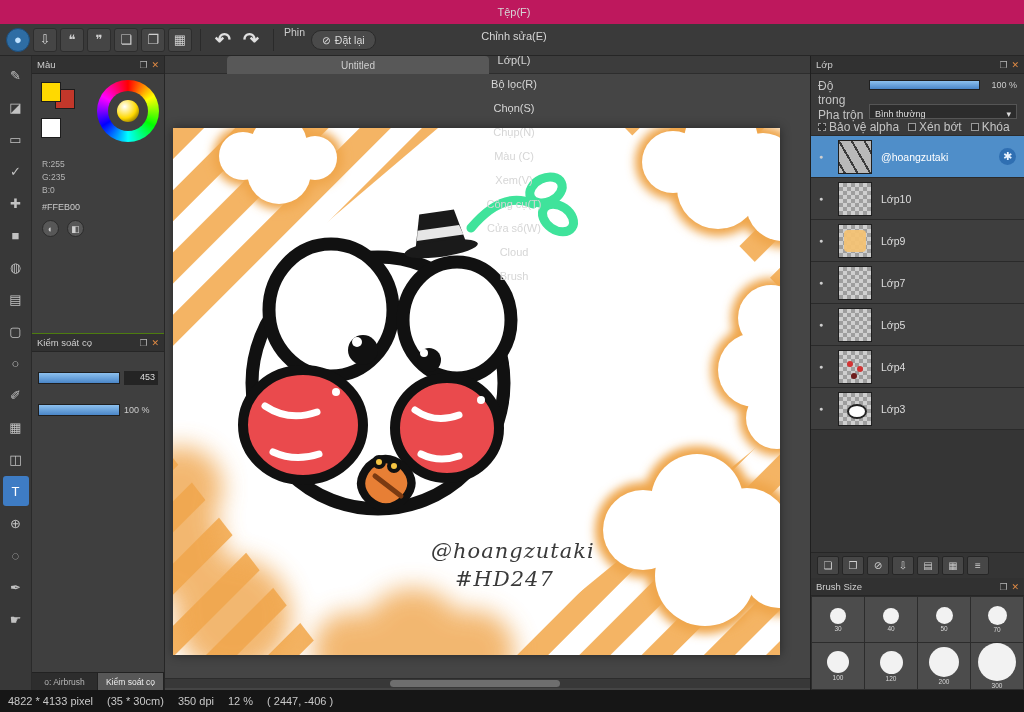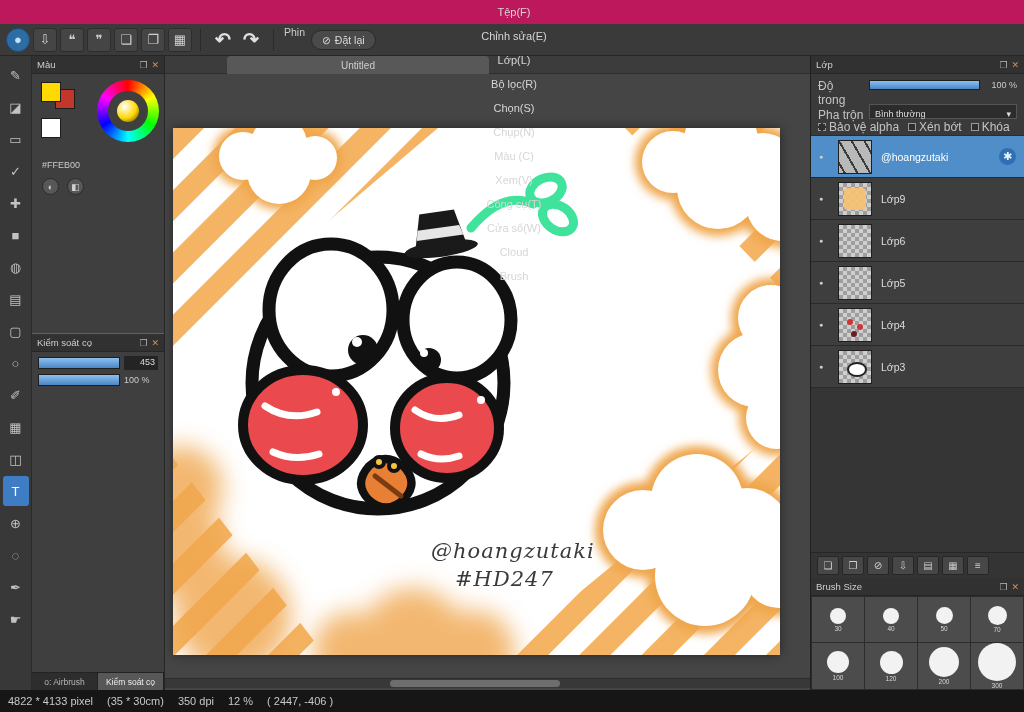--- a/index.html
+++ b/index.html
@@ -55,21 +55,21 @@
   .wheel-core { position:absolute; inset:11px; background:#3f3f3f; border-radius:50%; }
   .wheel-core::after { content:''; position:absolute; inset:9px; border-radius:50%;
     background:radial-gradient(circle at 35% 30%, #ffffff, #ffd900 55%, #4a3a00); }
   .cp-rgb { padding:4px 0 0 10px; color:#b5b5b5; font-size:8.5px; line-height:1.5; }
   .cp-hex { padding:6px 0 0 10px; color:#cccccc; font-size:9px; }
   .cp-btns { display:flex; gap:8px; padding:8px 0 0 10px; }
   .cp-btn { width:17px; height:17px; border-radius:50%; background:#575757; border:1px solid #2b2b2b;
     color:#d0d0d0; font-size:9px; display:flex; align-items:center; justify-content:center; cursor:pointer; }
   .color-panel { height:278px; border-bottom:1px solid #4d7c0f; }
 
-  .bc-row { display:flex; align-items:center; gap:4px; padding:4px 6px 0 6px; }
+  .bc-row { display:flex; align-items:center; gap:4px; padding:4px 6px 0 6px;margin-top:15px; }
   .bc-bar { flex:1; height:12px; background:linear-gradient(180deg,#8cc0ee,#4a86c8);
     border:1px solid #1f1f1f; cursor:pointer; }
   .bc-val { width:34px; height:14px; background:#242424; color:#dddddd; font-size:9px;
     text-align:right; padding:1px 3px; }
   .bc-pct { color:#cccccc; font-size:9px; width:34px; }
 
   .dock-tabs { position:absolute; bottom:0; left:0; right:0; height:18px; display:flex; }
   .dtab { flex:1; font-size:8.5px; color:#b5b5b5; background:#2d2d2d; border-right:1px solid #222;
     border-top:1px solid #222; display:flex; align-items:center; justify-content:center;
     cursor:pointer; white-space:nowrap; overflow:hidden; }
@@ -219,20 +219,25 @@
         </span>
       </div>
       <div class="cp-body">
         <span class="sw sw-y"></span>
         <span class="sw sw-r"></span>
         <span class="sw sw-w"></span>
         <div class="wheel">
             <span class="wheel-core"></span>
           </div>
       </div>
+      <div class="cp-rgb">
+        <div>R:255</div>
+        <div>G:235</div>
+        <div>B:0</div>
+      </div>
       <div class="cp-hex">#FFEB00</div>
       <div class="cp-btns">
         <span class="cp-btn">◐</span>
         <span class="cp-btn">◧</span>
       </div>
     </div>
 
     <div class="panel brush-panel">
       <div class="panel-hd">
         <span class="panel-title">Kiểm soát cọ</span>
@@ -444,27 +449,32 @@
 
     <div class="layer-list" id="layerList">
         <div class="layer-row sel">
           <span class="eye">●</span>
           <div class="thumb t-scribble"></div>
           <span class="layer-name">@hoangzutaki</span>
           <span class="gear">✱</span>
         </div>
         <div class="layer-row">
           <span class="eye">●</span>
+          <div class="thumb "></div>
+          <span class="layer-name">Lớp10</span>
+        </div>
+        <div class="layer-row">
+          <span class="eye">●</span>
           <div class="thumb t-orange"></div>
           <span class="layer-name">Lớp9</span>
         </div>
         <div class="layer-row">
           <span class="eye">●</span>
           <div class="thumb "></div>
-          <span class="layer-name">Lớp6</span>
+          <span class="layer-name">Lớp7</span>
         </div>
         <div class="layer-row">
           <span class="eye">●</span>
           <div class="thumb "></div>
           <span class="layer-name">Lớp5</span>
         </div>
         <div class="layer-row">
           <span class="eye">●</span>
           <div class="thumb t-red"></div>
           <span class="layer-name">Lớp4</span>

